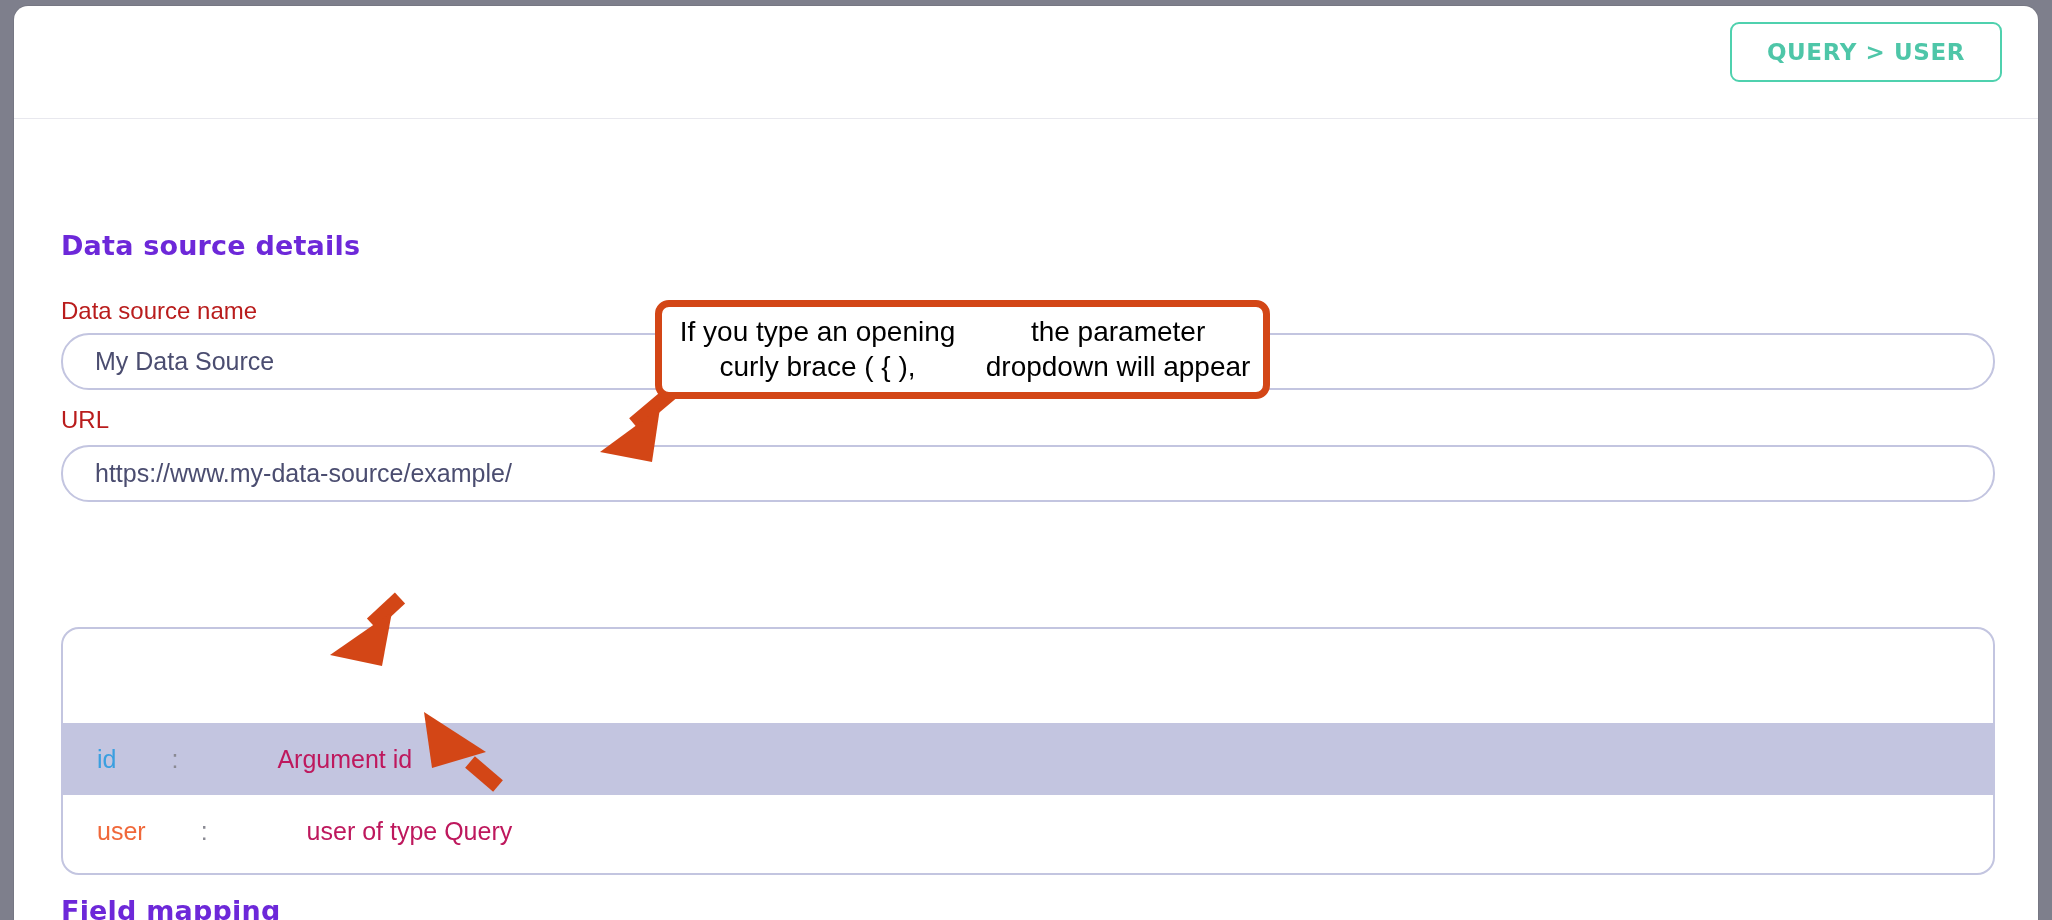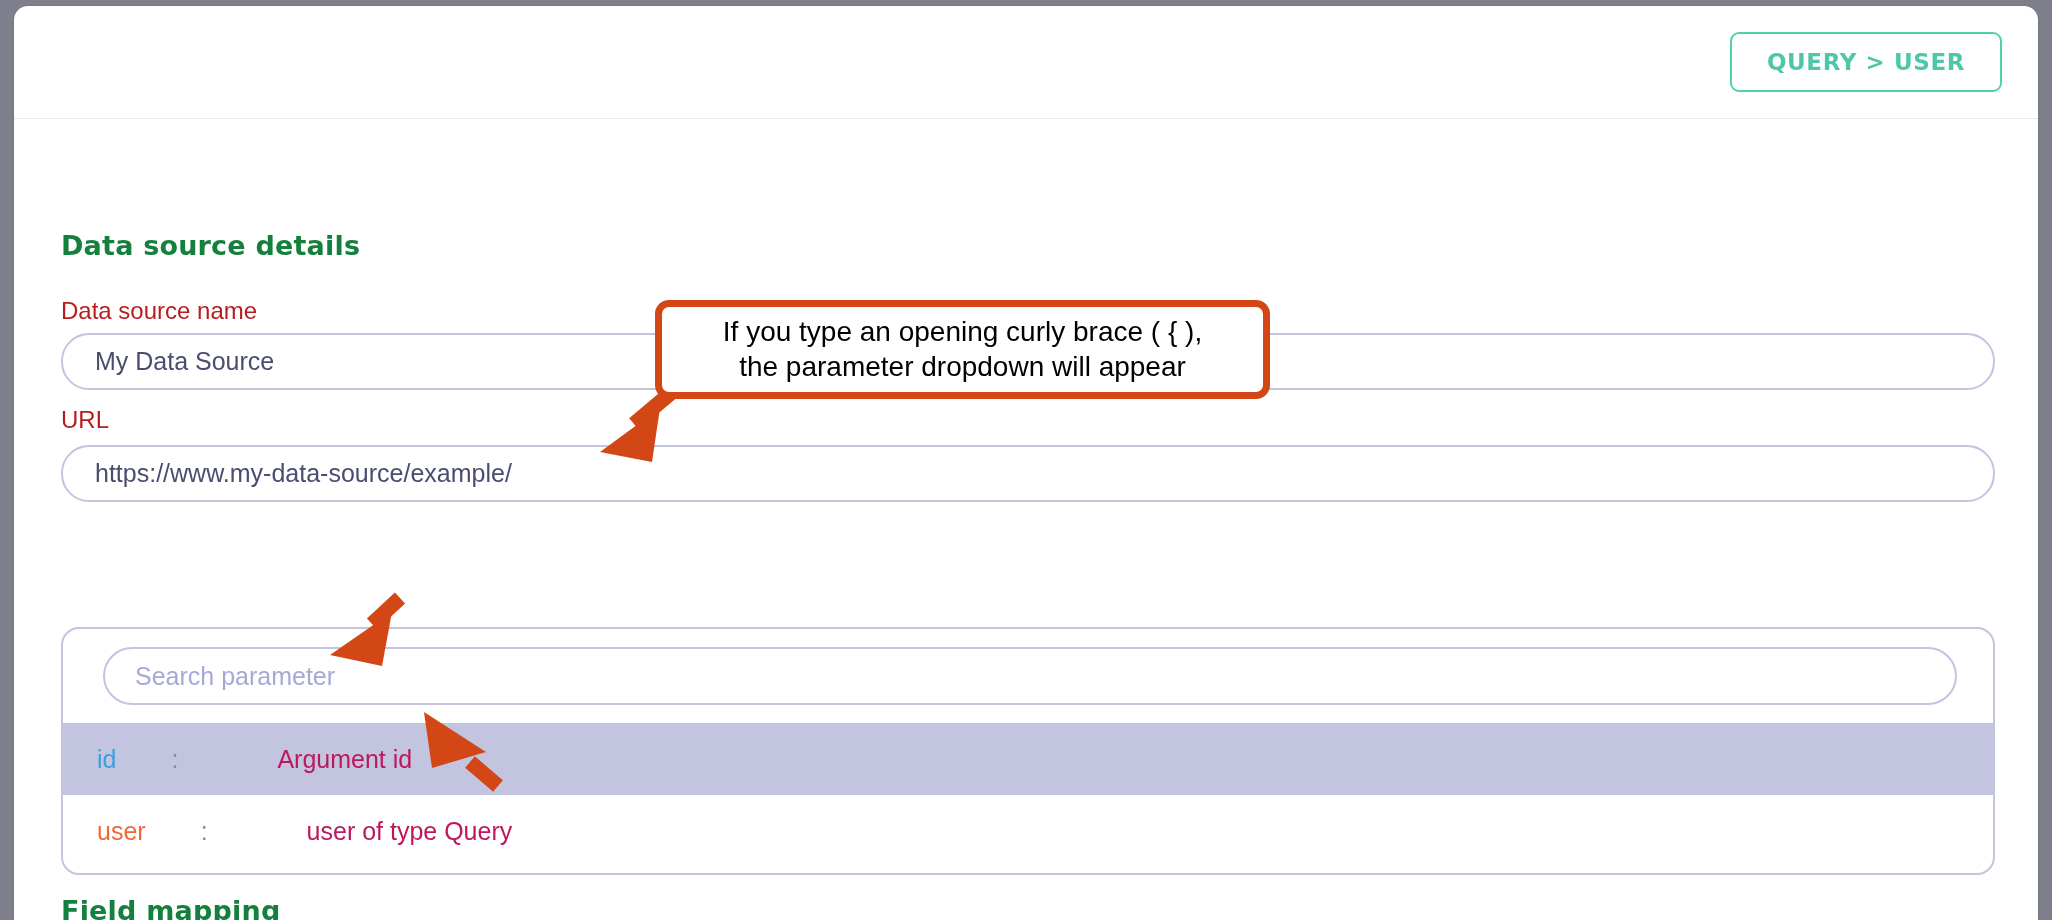--- a/index.html
+++ b/index.html
@@ -43,21 +43,21 @@
     font-family: "DejaVu Sans", sans-serif;
     font-size: 36px;
     font-weight: 600;
     letter-spacing: 0.2px;
     color: #2b2d42;
     white-space: nowrap;
   }
   .query-btn {
     position: absolute;
     right: 36px;
-    top: 26px;
+    top: 16px;
     width: 272px;
     height: 60px;
     border: 2.5px solid #4fd1ae;
     border-radius: 9px;
     background: #ffffff;
     color: #4ec6a8;
     font-family: "DejaVu Sans", sans-serif;
     font-size: 23px;
     font-weight: bold;
     letter-spacing: 0.6px;
@@ -70,21 +70,21 @@
   
   .card-body {
     position: relative;
     padding: 0;
   }
   .section-heading {
     position: absolute;
     font-family: "DejaVu Sans", sans-serif;
     font-size: 27px;
     font-weight: 600;
-    color: #15803d;
+    color: #6d28d9;
     letter-spacing: 0.2px;
     white-space: nowrap;
   }
   .field-label {
     position: absolute;
     font-family: "Liberation Sans", sans-serif;
     font-size: 24px;
     color: #b91c1c;
     white-space: nowrap;
   }
@@ -205,23 +205,20 @@
       </div>
 
       <div class="field-label" style="left:47px; top:287px;">URL</div>
 
       <div class="pill-input" style="left:47px; top:326px; width:1934px; height:57px;">
         <span class="val">https://www.my-data-source/example/</span>
       </div>
 
       <div class="dropdown-panel" style="left:47px; top:289px; width:1934px; height:182px;">
 
-        <div class="dd-search-wrap">
-          <span class="placeholder">Search parameter</span>
-        </div>
 
         <div class="dd-row selected" style="top:94px;">
           <span class="dd-key-blue">id</span>
           <span class="dd-colon">:</span>
           <span class="dd-desc">Argument id</span>
         </div>
 
         <div class="dd-row" style="top:166px;">
           <span class="dd-key-orange">user</span>
           <span class="dd-colon">:</span>
@@ -249,20 +246,20 @@
       <path d="M 400 598 L 372 624" stroke="#d34616" stroke-width="15" fill="none"></path>
       <polygon points="330,655 392,612 382,666" fill="#d34616"></polygon>
     </g>
 
     <g>
       <path d="M 498 786 L 470 762" stroke="#d34616" stroke-width="15" fill="none"></path>
       <polygon points="424,712 486,752 432,768" fill="#d34616"></polygon>
     </g>
   </svg>
 
-  <div class="callout" style="left:655px; top:300px; width:615px; height:99px; font-size:28px; flex-direction:column;">
+  <div class="callout" style="left:655px; top:300px; width:615px; height:99px; font-size:28px; flex-direction:row;">
     <span>If you type an opening curly brace ( { ),</span>
     <span>the parameter dropdown will appear</span>
   </div>
 
 
 
 </div>
 
 </body></html>

